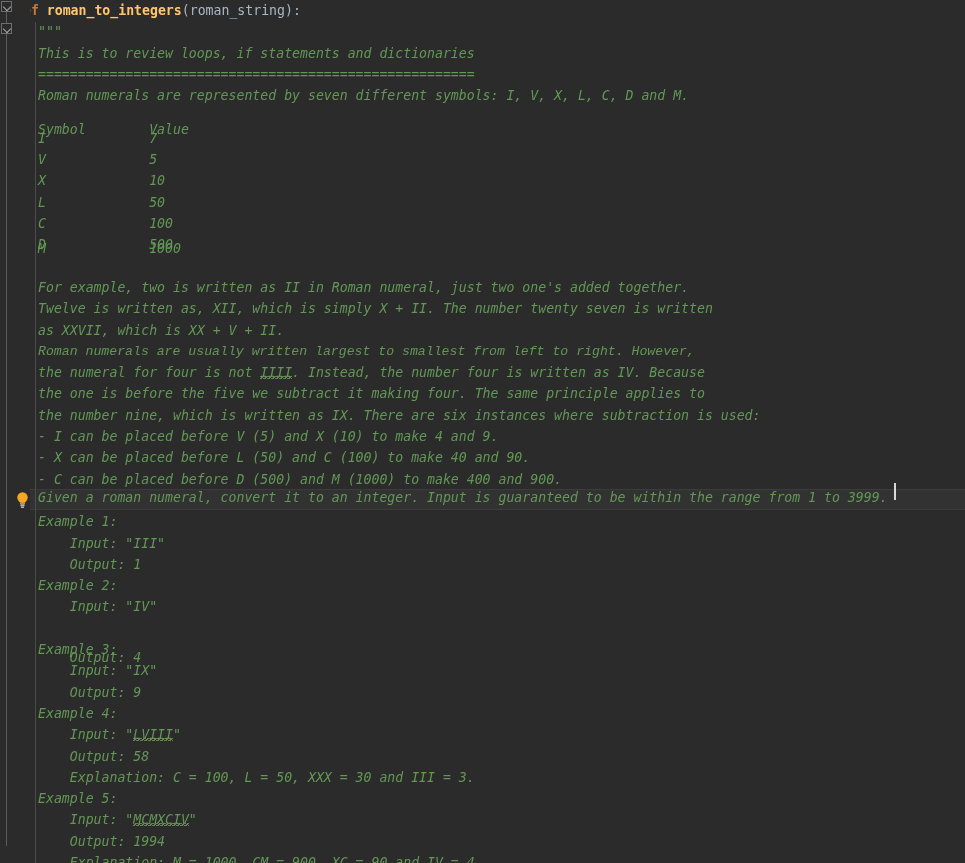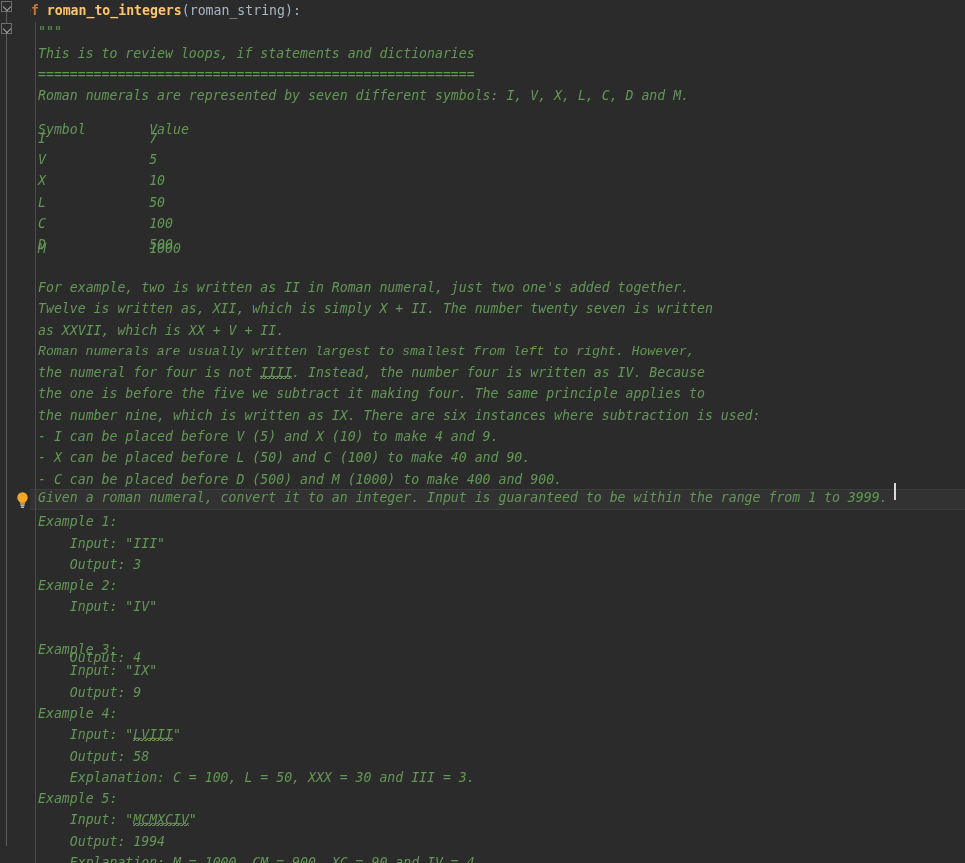--- a/index.html
+++ b/index.html
@@ -187,21 +187,21 @@
         <div class="line" style="top: 340.8px; font-family: Liberation Mono, monospace;"><span class="txt docs" style="left: 38px;">Roman numerals are usually written largest to smallest from left to right. However,</span></div>
         <div class="line" style="top: 362.1px;"><span class="txt docs" style="left: 38px;">the numeral for four is not <span class="squig">IIII</span>. Instead, the number four is written as IV. Because</span></div>
         <div class="line" style="top: 383.4px;"><span class="txt docs" style="left: 38px;">the one is before the five we subtract it making four. The same principle applies to</span></div>
         <div class="line" style="top: 404.7px;"><span class="txt docs" style="left: 38px;">the number nine, which is written as IX. There are six instances where subtraction is used:</span></div>
         <div class="line" style="top: 426px;"><span class="txt docs" style="left: 38px;">- I can be placed before V (5) and X (10) to make 4 and 9.</span></div>
         <div class="line" style="top: 447.3px;"><span class="txt docs" style="left: 38px;">- X can be placed before L (50) and C (100) to make 40 and 90.</span></div>
         <div class="line" style="top: 468.6px; padding-left: 36px;"><span class="txt docs" style="left: 38px;">- C can be placed before D (500) and M (1000) to make 400 and 900.</span></div>
         <div class="line" style="top: 479px; margin-top: 8px;"><span class="txt docs" style="left: 38px;">Given a roman numeral, convert it to an integer. Input is guaranteed to be within the range from 1 to 3999.</span></div>
         <div class="line" style="top: 511.2px;"><span class="txt docs" style="left: 38px;">Example 1:</span></div>
         <div class="line" style="top: 532.5px;"><span class="txt docs" style="left: 38px;">    Input: "III"</span></div>
-        <div class="line" style="top: 553.8px;"><span class="txt docs" style="left: 38px;">    Output: 3</span></div>
+        <div class="line" style="top: 553.8px;"><span class="txt docs" style="left: 38px;">    Output: 1</span></div>
         <div class="line" style="top: 575.1px; text-decoration: underline;"><span class="txt docs" style="left: 38px;">Example 2:</span></div>
         <div class="line" style="top: 596.4px;"><span class="txt docs" style="left: 38px;">    Input: "IV"</span></div>
         <div class="line" style="top: 617.7px; margin-top: 29px;"><span class="txt docs" style="left: 38px;">    Output: 4</span></div>
         <div class="line" style="top: 639px;"><span class="txt docs" style="left: 38px;">Example 3:</span></div>
         <div class="line" style="top: 660.3px;"><span class="txt docs" style="left: 38px;">    Input: "IX"</span></div>
         <div class="line" style="top: 681.6px;"><span class="txt docs" style="left: 38px;">    Output: 9</span></div>
         <div class="line" style="top: 702.9px;"><span class="txt docs" style="left: 38px;">Example 4:</span></div>
         <div class="line" style="top: 724.2px;"><span class="txt docs" style="left: 38px;">    Input: "<span class="squig">LVIII</span>"</span></div>
         <div class="line" style="top: 745.5px;"><span class="txt docs" style="left: 38px;">    Output: 58</span></div>
         <div class="line" style="top: 766.8px;"><span class="txt docs" style="left: 38px;">    Explanation: C = 100, L = 50, XXX = 30 and III = 3.</span></div>

